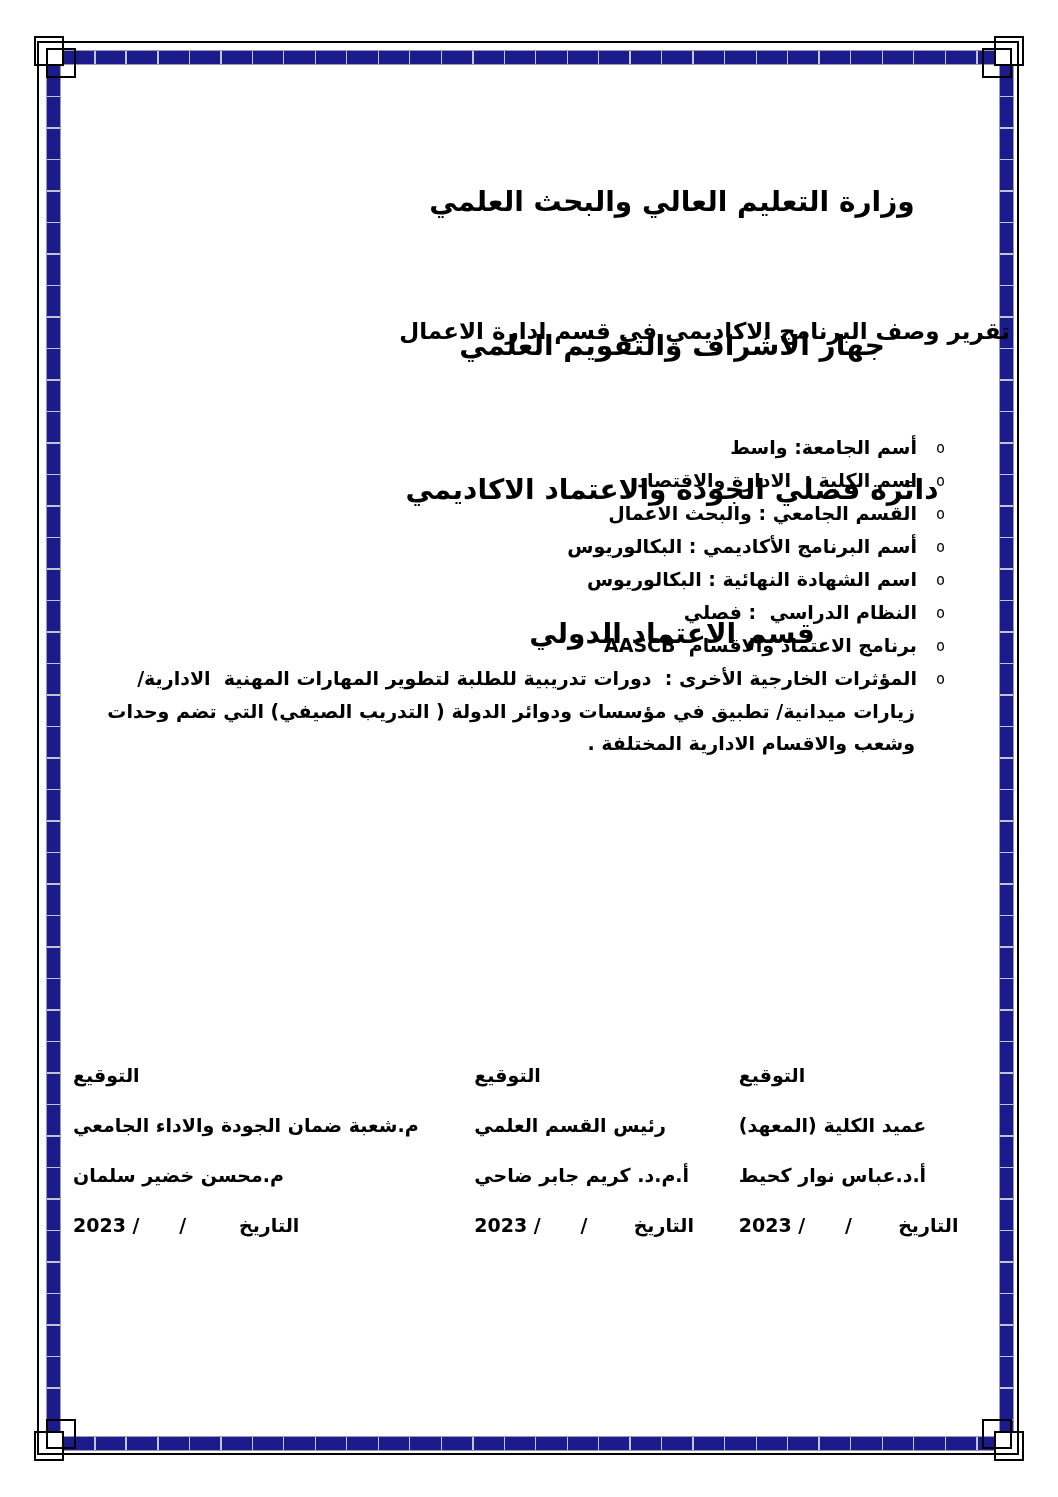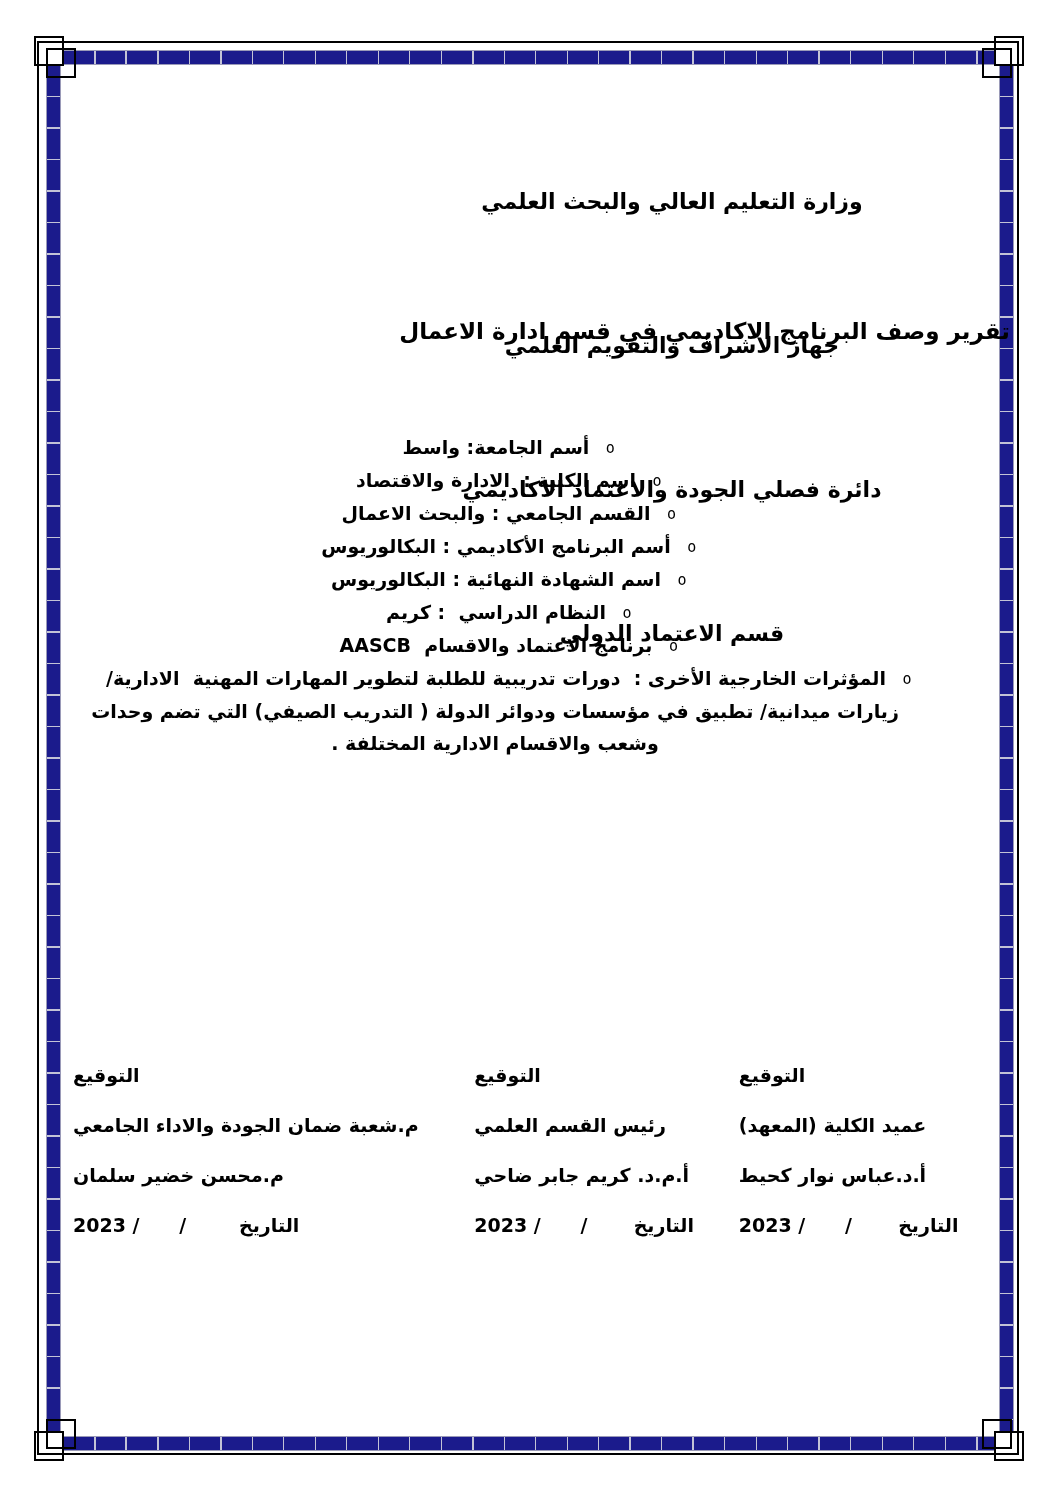--- a/index.html
+++ b/index.html
@@ -52,21 +52,21 @@
   .csq.bl2 { bottom: 48px; left: 46px;  }
   .csq.br1 { bottom: 36px; right: 34px; }
   .csq.br2 { bottom: 48px; right: 46px; }
 
   
   .header-block {
     position: absolute;
     top: 82px; left: 330px; right: 44px;
     direction: rtl;
     text-align: center;
-    font-size: 22px;
+    font-size: 28px;
     font-weight: bold;
     line-height: 48px;
     white-space: pre-wrap;
   }
   .doc-title {
     position: absolute;
     top: 318px; left: 200px; right: 48px;
     direction: rtl;
     font-size: 23px;
     font-weight: bold;
@@ -78,21 +78,20 @@
     direction: rtl;
     text-align: right;
     font-size: 19px;
     font-weight: bold;
   }
   .info-item {
     line-height: 32px;
     padding-right: 30px;
     text-indent: -30px;
     white-space: pre-wrap;
-    text-align: center;
   }
   .bullet {
     display: inline-block;
     text-indent: 0;
     width: 14px;
     font-family: "DejaVu Sans Mono", monospace;
     font-size: 15px;
     font-weight: normal;
     margin-left: 14px;
     vertical-align: 1px;
@@ -140,21 +139,21 @@
 </div>
 
 <div class="doc-title">تقرير وصف البرنامج الاكاديمي في قسم ادارة الاعمال</div>
 
 <div class="info-list">
   <div class="info-item"><span class="bullet">o</span><span>أسم الجامعة: واسط</span></div>
   <div class="info-item"><span class="bullet">o</span><span>اسم الكلية :  الادارة والاقتصاد</span></div>
   <div class="info-item"><span class="bullet">o</span><span>القسم الجامعي : والبحث الاعمال</span></div>
   <div class="info-item"><span class="bullet">o</span><span>أسم البرنامج الأكاديمي : البكالوريوس</span></div>
   <div class="info-item"><span class="bullet">o</span><span>اسم الشهادة النهائية : البكالوريوس</span></div>
-  <div class="info-item"><span class="bullet">o</span><span>النظام الدراسي  : كريم</span></div>
+  <div class="info-item"><span class="bullet">o</span><span>النظام الدراسي  : فصلي</span></div>
   <div class="info-item"><span class="bullet">o</span><span>برنامج الاعتماد والاقسام  AASCB</span></div>
   <div class="info-item"><span class="bullet">o</span><span>المؤثرات الخارجية الأخرى :  دورات تدريبية للطلبة لتطوير المهارات المهنية  الادارية/ زيارات ميدانية/ تطبيق في مؤسسات ودوائر الدولة ( التدريب الصيفي) التي تضم وحدات وشعب والاقسام الادارية المختلفة .</span></div>
 </div>
 
 <div class="signatures">
   <div class="sig-col c1">
     <div class="sig-row">التوقيع</div>
     <div class="sig-row">عميد الكلية (المعهد)</div>
     <div class="sig-row">أ.د.عباس نوار كحيط</div>
     <div class="sig-row">التاريخ       /      / 2023</div>

